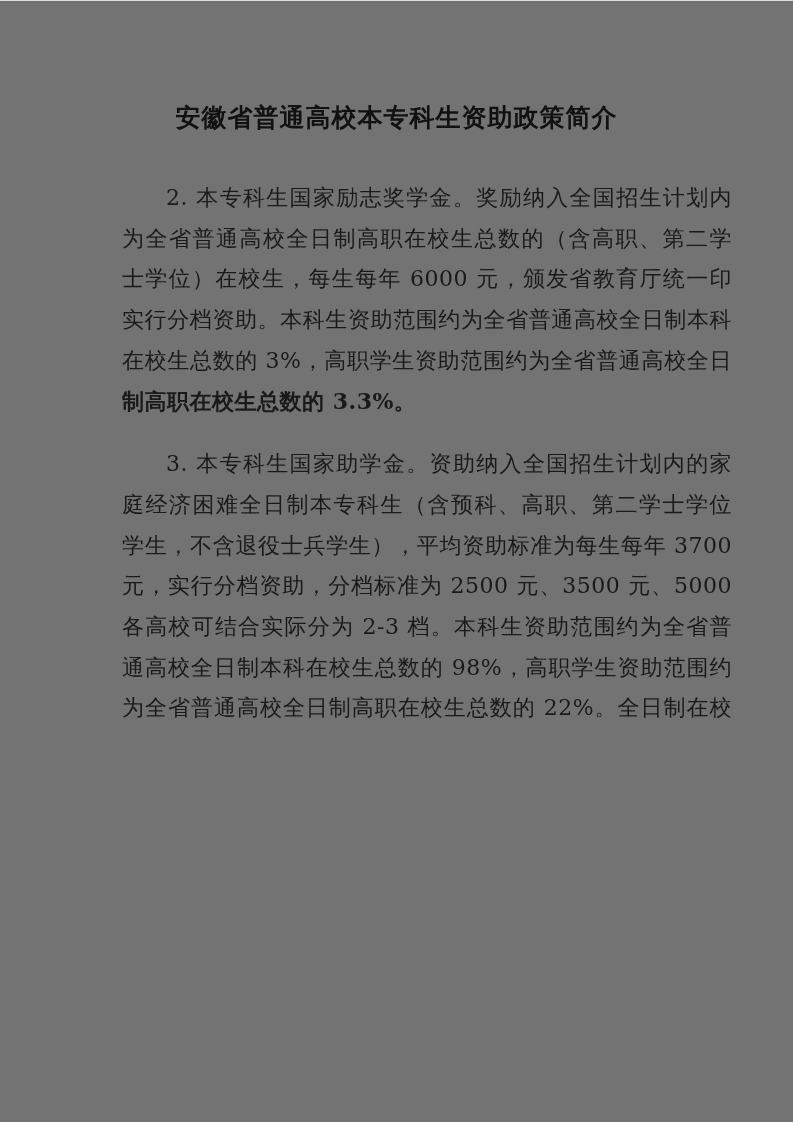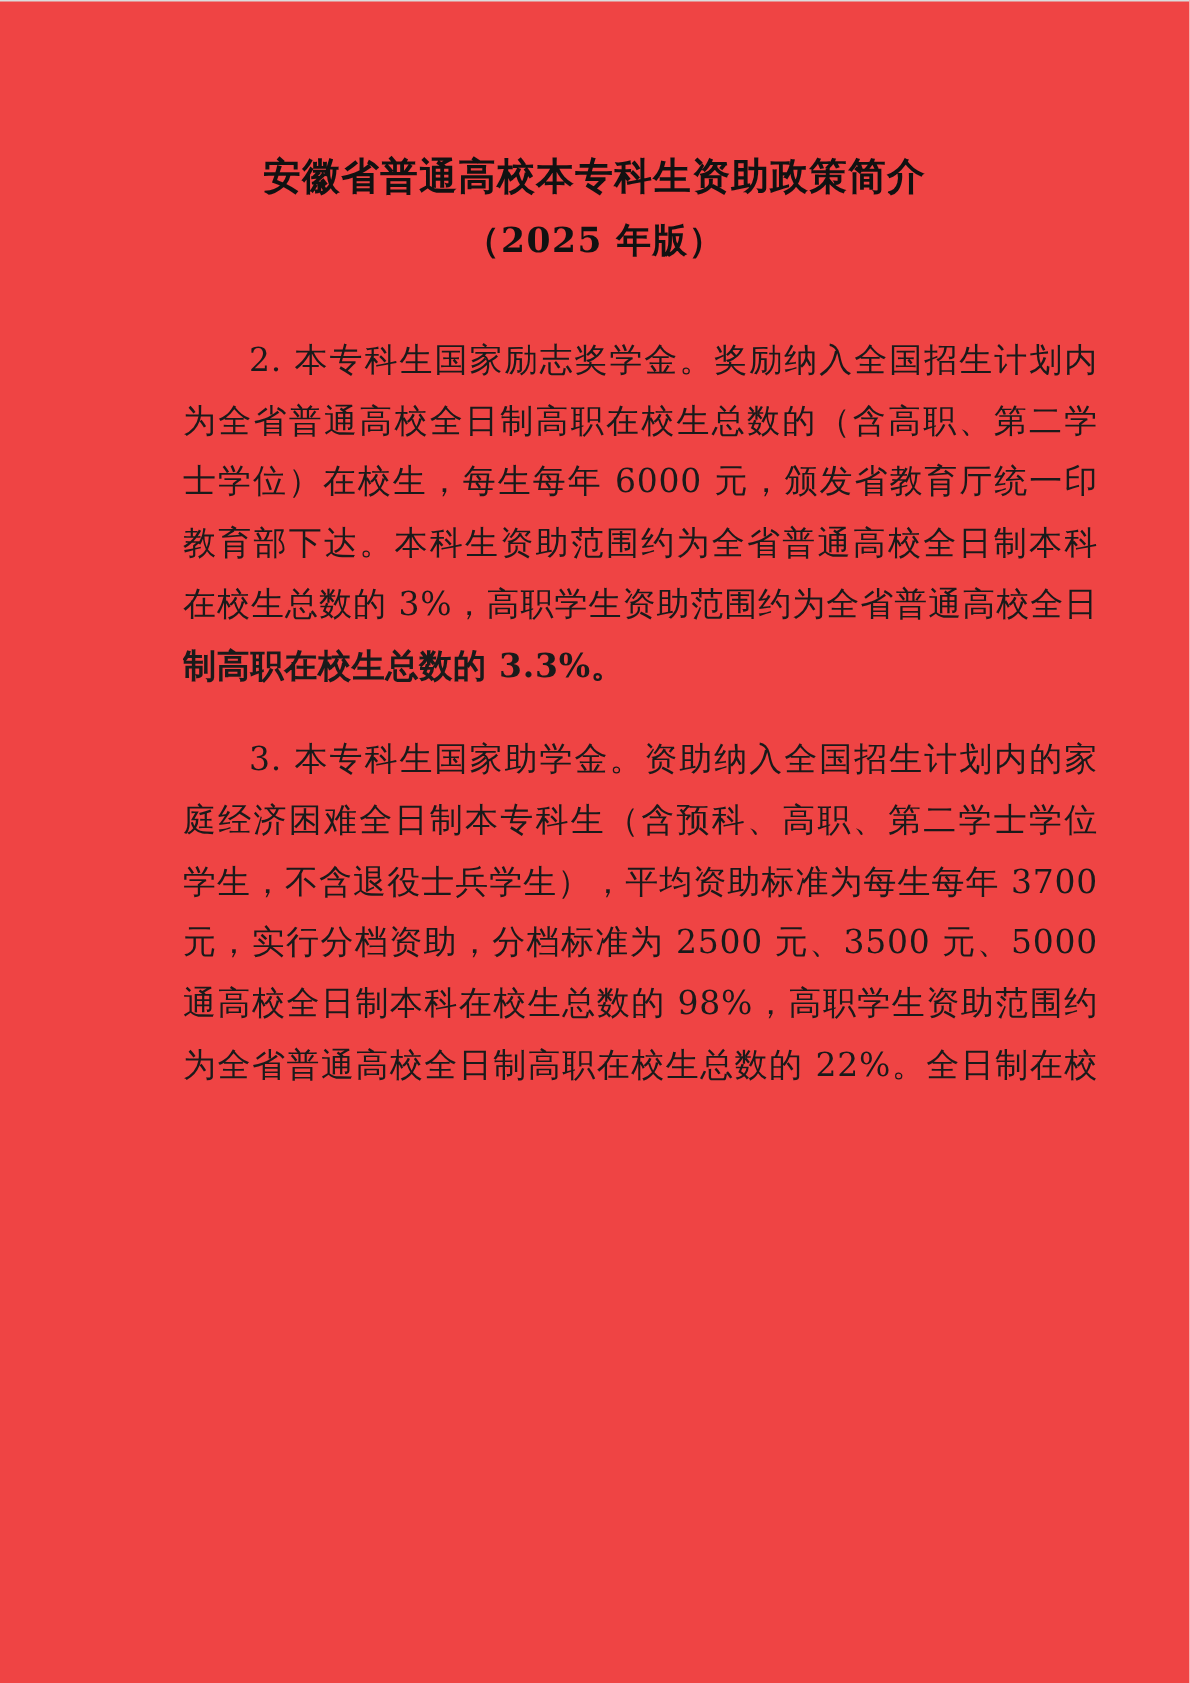--- a/index.html
+++ b/index.html
@@ -4,21 +4,21 @@
 <style>
   html, body {
     margin: 0;
     padding: 0;
     background: #ffffff;
   }
   .page {
     position: relative;
     width: 793px;
     height: 1122px;
-    background: #ef4444;
+    background: #737373;
     overflow: hidden;
     border-top: 1px solid #dcdcdc;
     box-sizing: border-box;
     font-family: "DejaVu Serif", "Liberation Serif", serif;
     color: #1a1a1a;
   }
   .title-block {
     width: 793px;
     margin-top: 95px;
     text-align: center;
@@ -65,39 +65,39 @@
     font-weight: bold;
   }
 </style>
 </head>
 <body>
 
 <div class="page">
 
   <div class="title-block">
     <div class="doc-title">安徽省普通高校本专科生资助政策简介</div>
-    <div class="doc-subtitle">（2025 年版）</div>
   </div>
 
   <div class="body-block">
 
 
     <div class="para">
       <div class="line first">2. 本专科生国家励志奖学金。奖励纳入全国招生计划内</div>
       <div class="line">为全省普通高校全日制高职在校生总数的（含高职、第二学</div>
       <div class="line">士学位）在校生，每生每年 6000 元，颁发省教育厅统一印制</div>
-      <div class="line">教育部下达。本科生资助范围约为全省普通高校全日制本科</div>
+      <div class="line">实行分档资助。本科生资助范围约为全省普通高校全日制本科</div>
       <div class="line">在校生总数的 3%，高职学生资助范围约为全省普通高校全日</div>
       <div class="line last">制高职在校生总数的 3.3%。</div>
     </div>
 
     <div class="para">
       <div class="line first">3. 本专科生国家助学金。资助纳入全国招生计划内的家</div>
       <div class="line">庭经济困难全日制本专科生（含预科、高职、第二学士学位</div>
       <div class="line">学生，不含退役士兵学生），平均资助标准为每生每年 3700</div>
       <div class="line">元，实行分档资助，分档标准为 2500 元、3500 元、5000 元，</div>
+      <div class="line">各高校可结合实际分为 2-3 档。本科生资助范围约为全省普</div>
       <div class="line">通高校全日制本科在校生总数的 98%，高职学生资助范围约</div>
       <div class="line">为全省普通高校全日制高职在校生总数的 22%。全日制在校</div>
     </div>
 
   </div>
 
 </div>
 
 </body></html>

